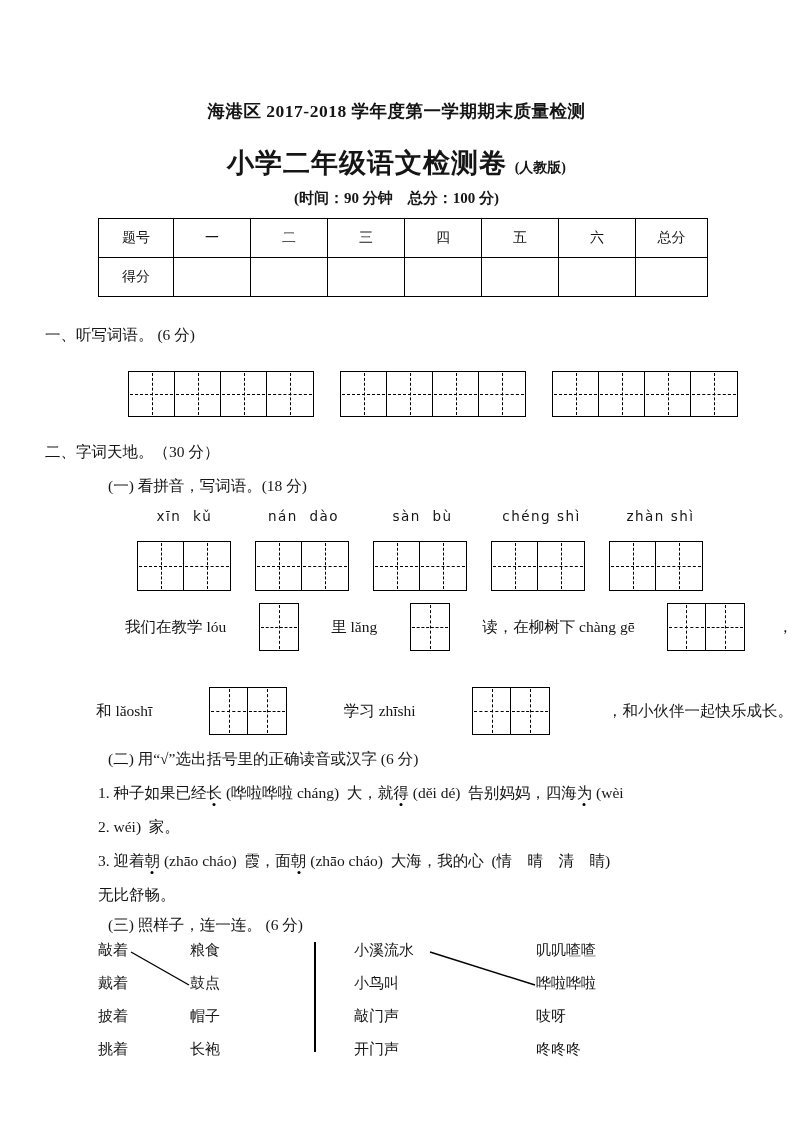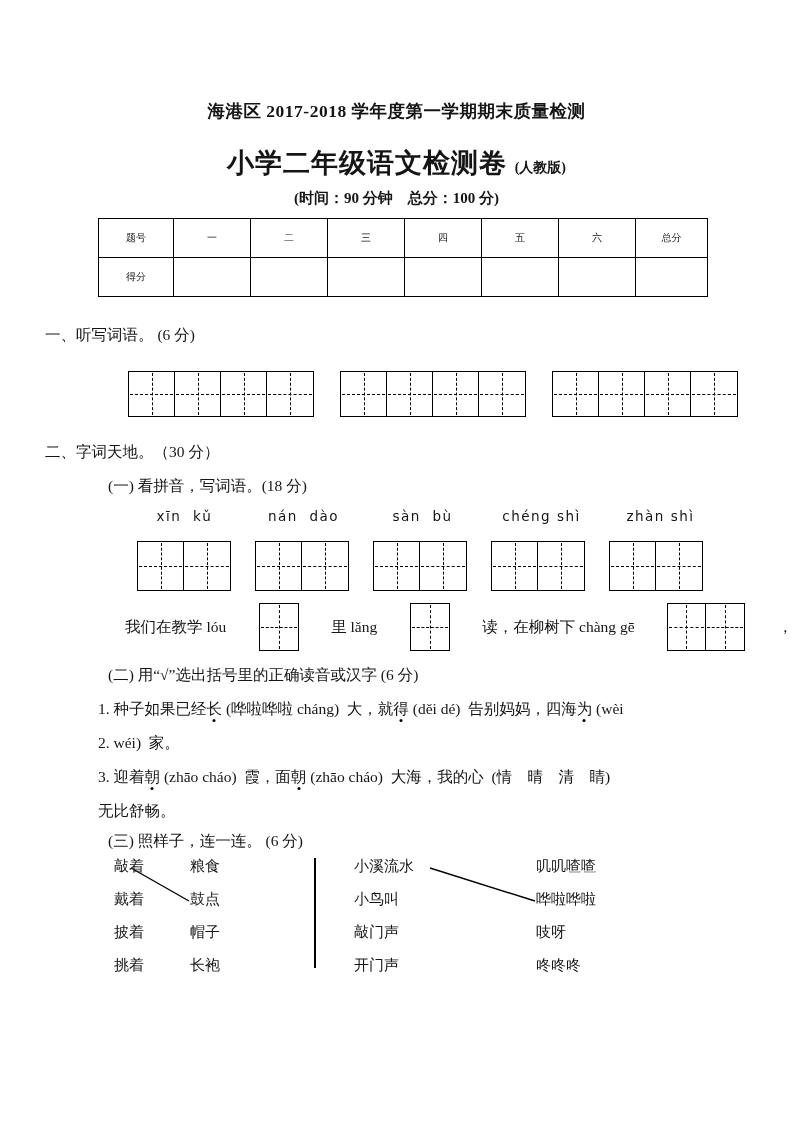--- a/index.html
+++ b/index.html
@@ -6,21 +6,21 @@
   html,body { background:#ffffff; }
   body { width:793px; height:1122px; font-family:"Liberation Serif","DejaVu Serif",serif; color:#151515; }
   #page { width:793px; height:1122px; padding-top:100px; overflow:hidden; position:relative; background:#fff; }
 
   .t1 { text-align:center; font-size:17.5px; font-weight:bold; line-height:22px; letter-spacing:0.5px; }
   .t2 { text-align:center; font-size:27px; font-weight:bold; margin-top:24px; line-height:34px; letter-spacing:1px; }
   .t2 .edition { font-size:14px; letter-spacing:0; }
   .t3 { text-align:center; font-size:15px; font-weight:bold; margin-top:4px; line-height:18px; white-space:pre; }
 
   table.score { border-collapse:collapse; margin:11px 0 0 98px; table-layout:fixed; }
-  table.score td { border:1.5px solid #000; height:39px; text-align:center; vertical-align:middle; font-size:10px; }
+  table.score td { border:1.5px solid #000; height:39px; text-align:center; vertical-align:middle; font-size:14px; }
 
   .h-sec { font-size:15.5px; line-height:22px; margin-left:45px; }
   .h-sub { font-size:15.5px; line-height:22px; margin-left:108px; }
 
   .gridrow { display:flex; margin-left:128px; margin-top:25px; gap:26px; }
   .tzgrid { display:inline-flex; border:1.5px solid #000; background:#fff; flex:none; }
   .tzcell { position:relative; border-right:1.5px solid #000; }
   .tzcell:last-child { border-right:none; }
   .tzcell::before { content:""; position:absolute; left:50%; top:1px; bottom:1px; border-left:1.5px dashed #000; }
   .tzcell::after  { content:""; position:absolute; top:50%; left:1px; right:1px; border-top:1.5px dashed #000; }
@@ -38,21 +38,21 @@
   #sentence1 { margin-left:125px; }
   #sentence2 { margin-left:96px; margin-top:36px; }
 
   .qline { font-size:15.5px; line-height:22px; margin:12px 0 0 98px; white-space:pre-wrap; }
   .emph { position:relative; }
   .emph::after { content:""; position:absolute; left:50%; transform:translateX(-50%); bottom:-5px; width:3px; height:3px; border-radius:50%; background:#000; }
 
   #match { position:relative; margin:4px 0 0 98px; width:612px; height:126px; font-size:15px; }
   .mcol { position:absolute; top:0; }
   .mcol div { height:20px; line-height:20px; margin-bottom:13px; }
-  #mcol-a { left:16px; } #mcol-b { left:92px; } #mcol-c { left:256px; } #mcol-d { left:438px; }
+  #mcol-a { left:0; } #mcol-b { left:92px; } #mcol-c { left:256px; } #mcol-d { left:438px; }
   #mdivider { position:absolute; left:216px; top:2px; width:1.5px; height:110px; background:#000; }
   #mlines { position:absolute; left:0; top:0; width:612px; height:126px; pointer-events:none; }
 </style>
 </head>
 <body>
 
 <div id="page">
 
   <div class="t1">海港区 2017-2018 学年度第一学期期末质量检测</div>
   <div class="t2">
@@ -161,20 +161,33 @@
       <span class="tzgrid g-sm">
         <div class="tzcell"></div>
       </span>
       <span>读，在柳树下 chàng  gē</span>
       <span class="tzgrid g-sm">
         <div class="tzcell"></div>
         <div class="tzcell"></div>
       </span>
       <span>，</span>
     </div>
+  <div class="sentence" id="sentence2">
+      <span>和 lǎoshī</span>
+      <span class="tzgrid g-sm">
+        <div class="tzcell"></div>
+        <div class="tzcell"></div>
+      </span>
+      <span>学习 zhīshi</span>
+      <span class="tzgrid g-sm">
+        <div class="tzcell"></div>
+        <div class="tzcell"></div>
+      </span>
+      <span>，和小伙伴一起快乐成长。</span>
+    </div>
 
   <div class="h-sub" style="margin-top:13px">(二) 用“√”选出括号里的正确读音或汉字 (6 分)</div>
   <div class="qline"><span>1. 种子如果已经</span><span class="emph">长</span><span> (哗啦哗啦 cháng)  大，就</span><span class="emph">得</span><span> (děi dé)  告别妈妈，四海</span><span class="emph">为</span><span> (wèi</span></div>
   <div class="qline"><span>2. wéi)  家。</span></div>
   <div class="qline"><span>3. 迎着</span><span class="emph">朝</span><span> (zhāo cháo)  霞，面</span><span class="emph">朝</span><span> (zhāo cháo)  大海，我的心  (情　晴　清　睛)</span></div>
   <div class="qline"><span>无比舒畅。</span></div>
 
   <div class="h-sub" style="margin-top:8px">(三) 照样子，连一连。 (6 分)</div>
 
   <div id="match">

